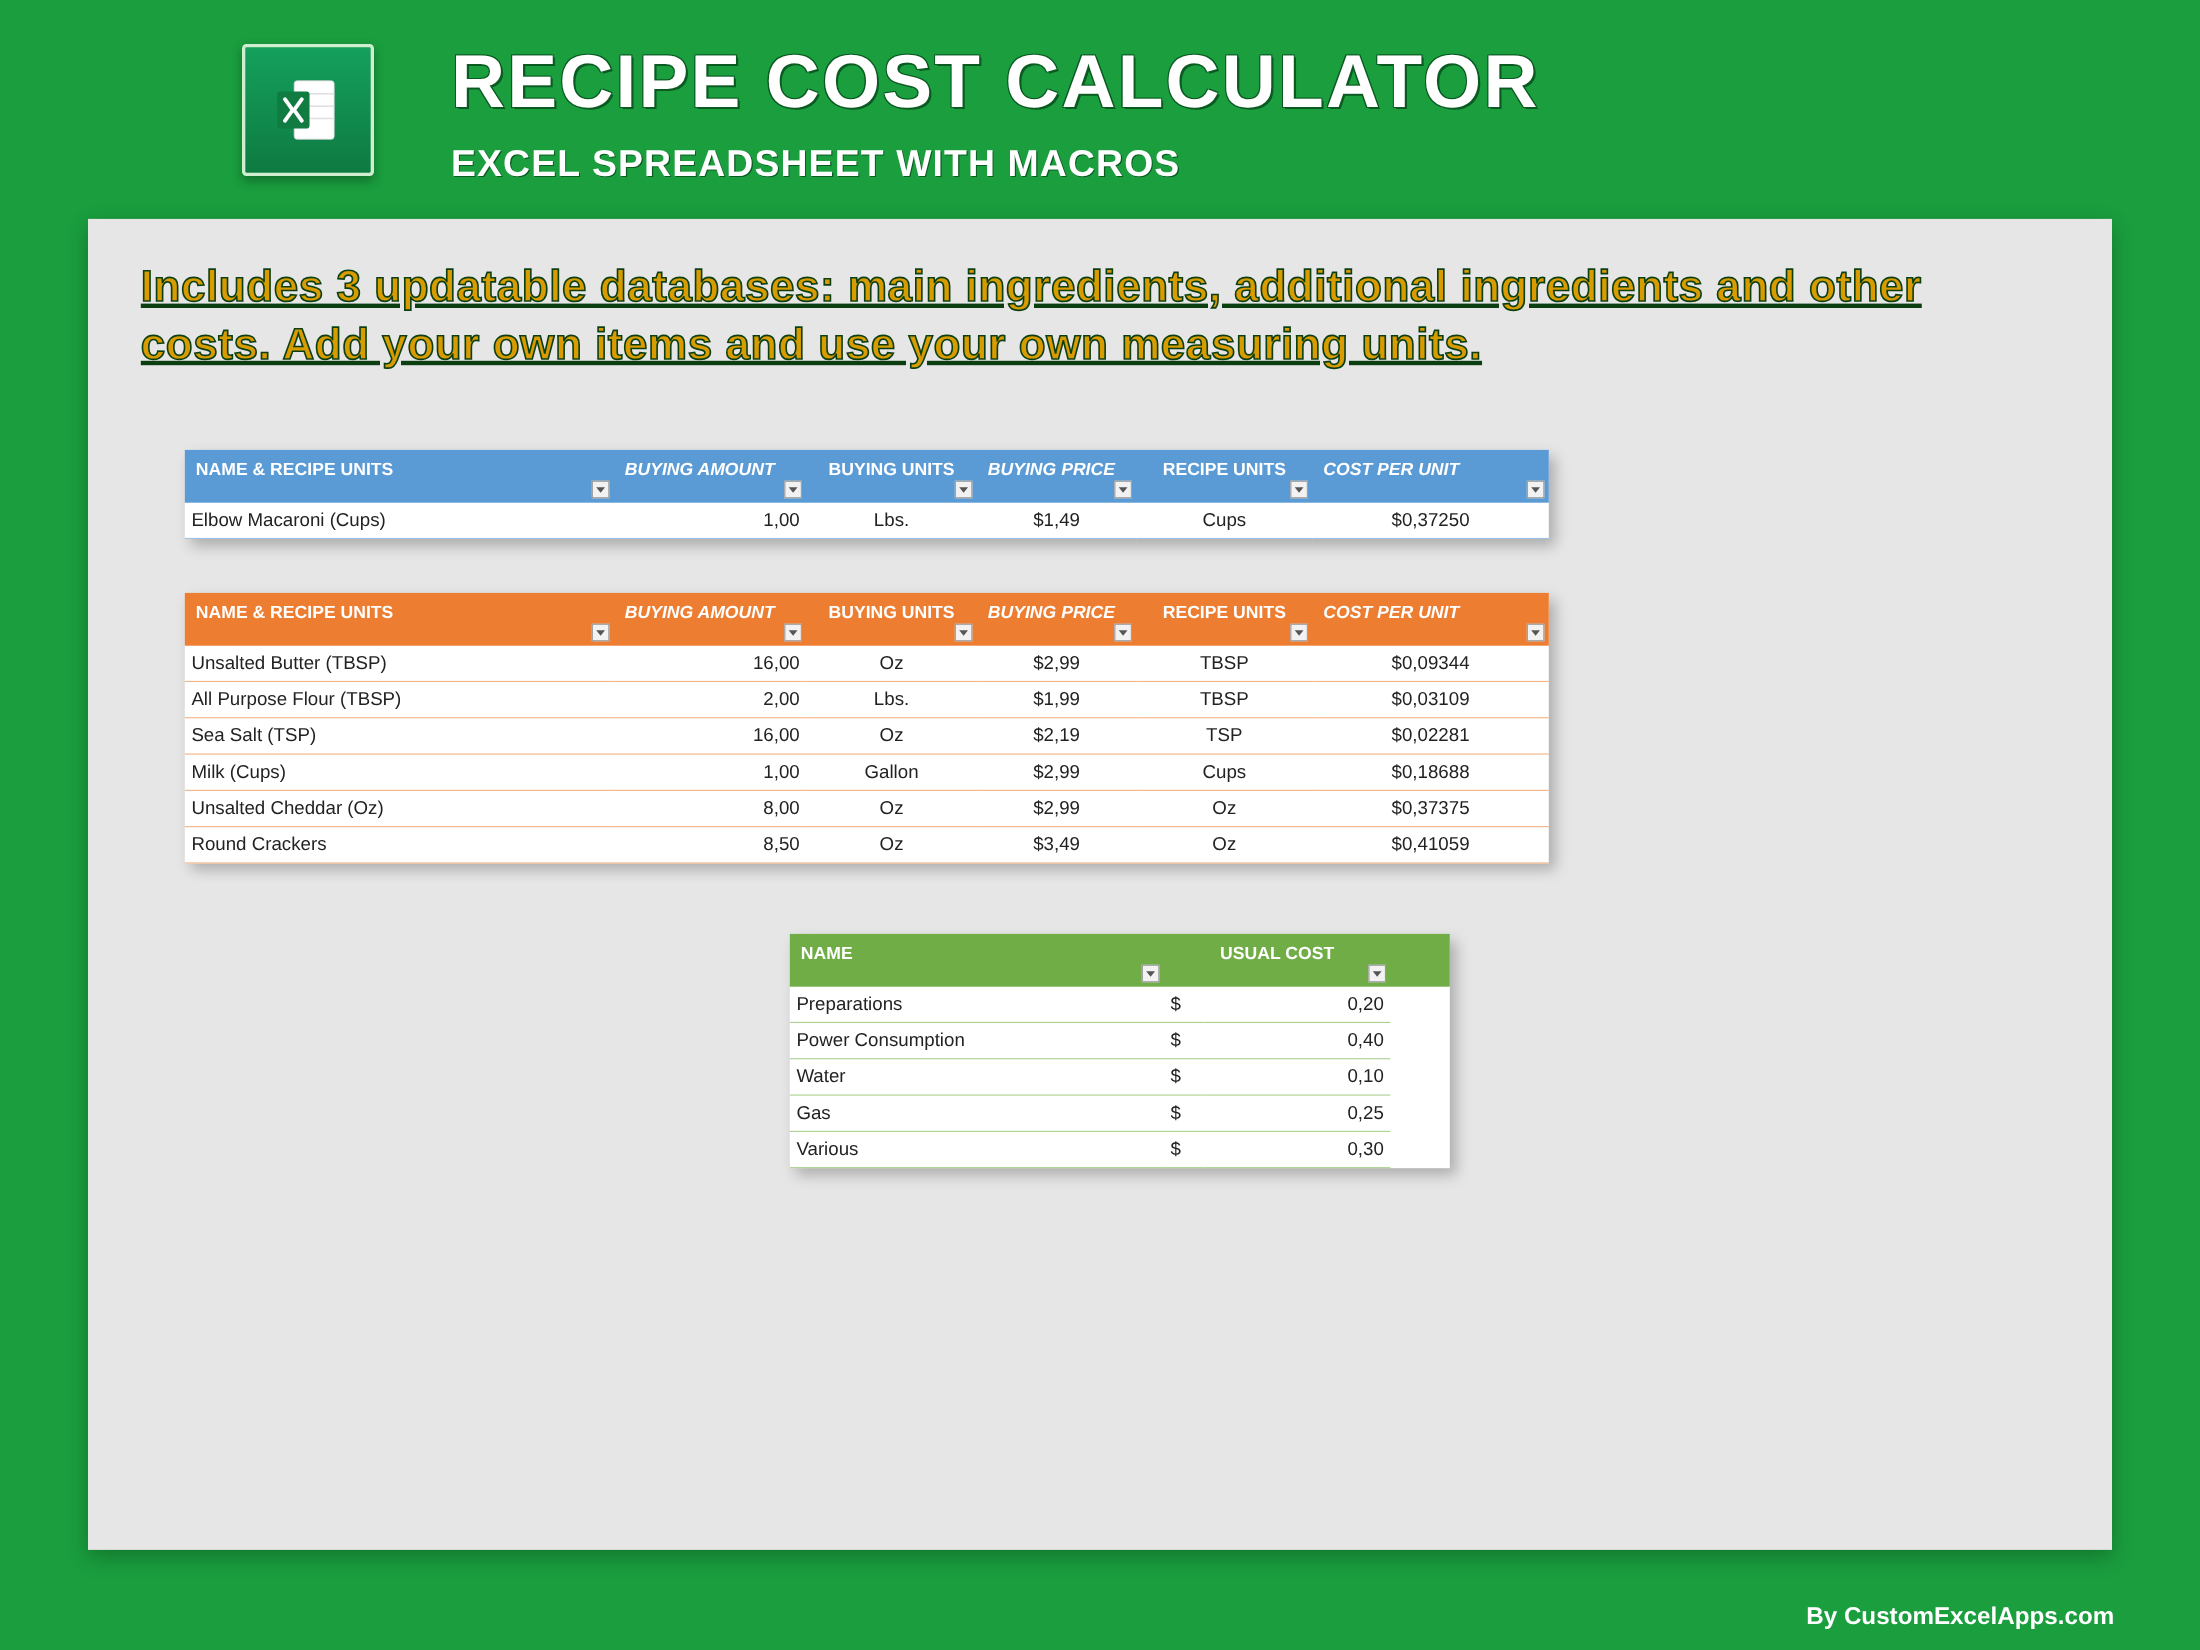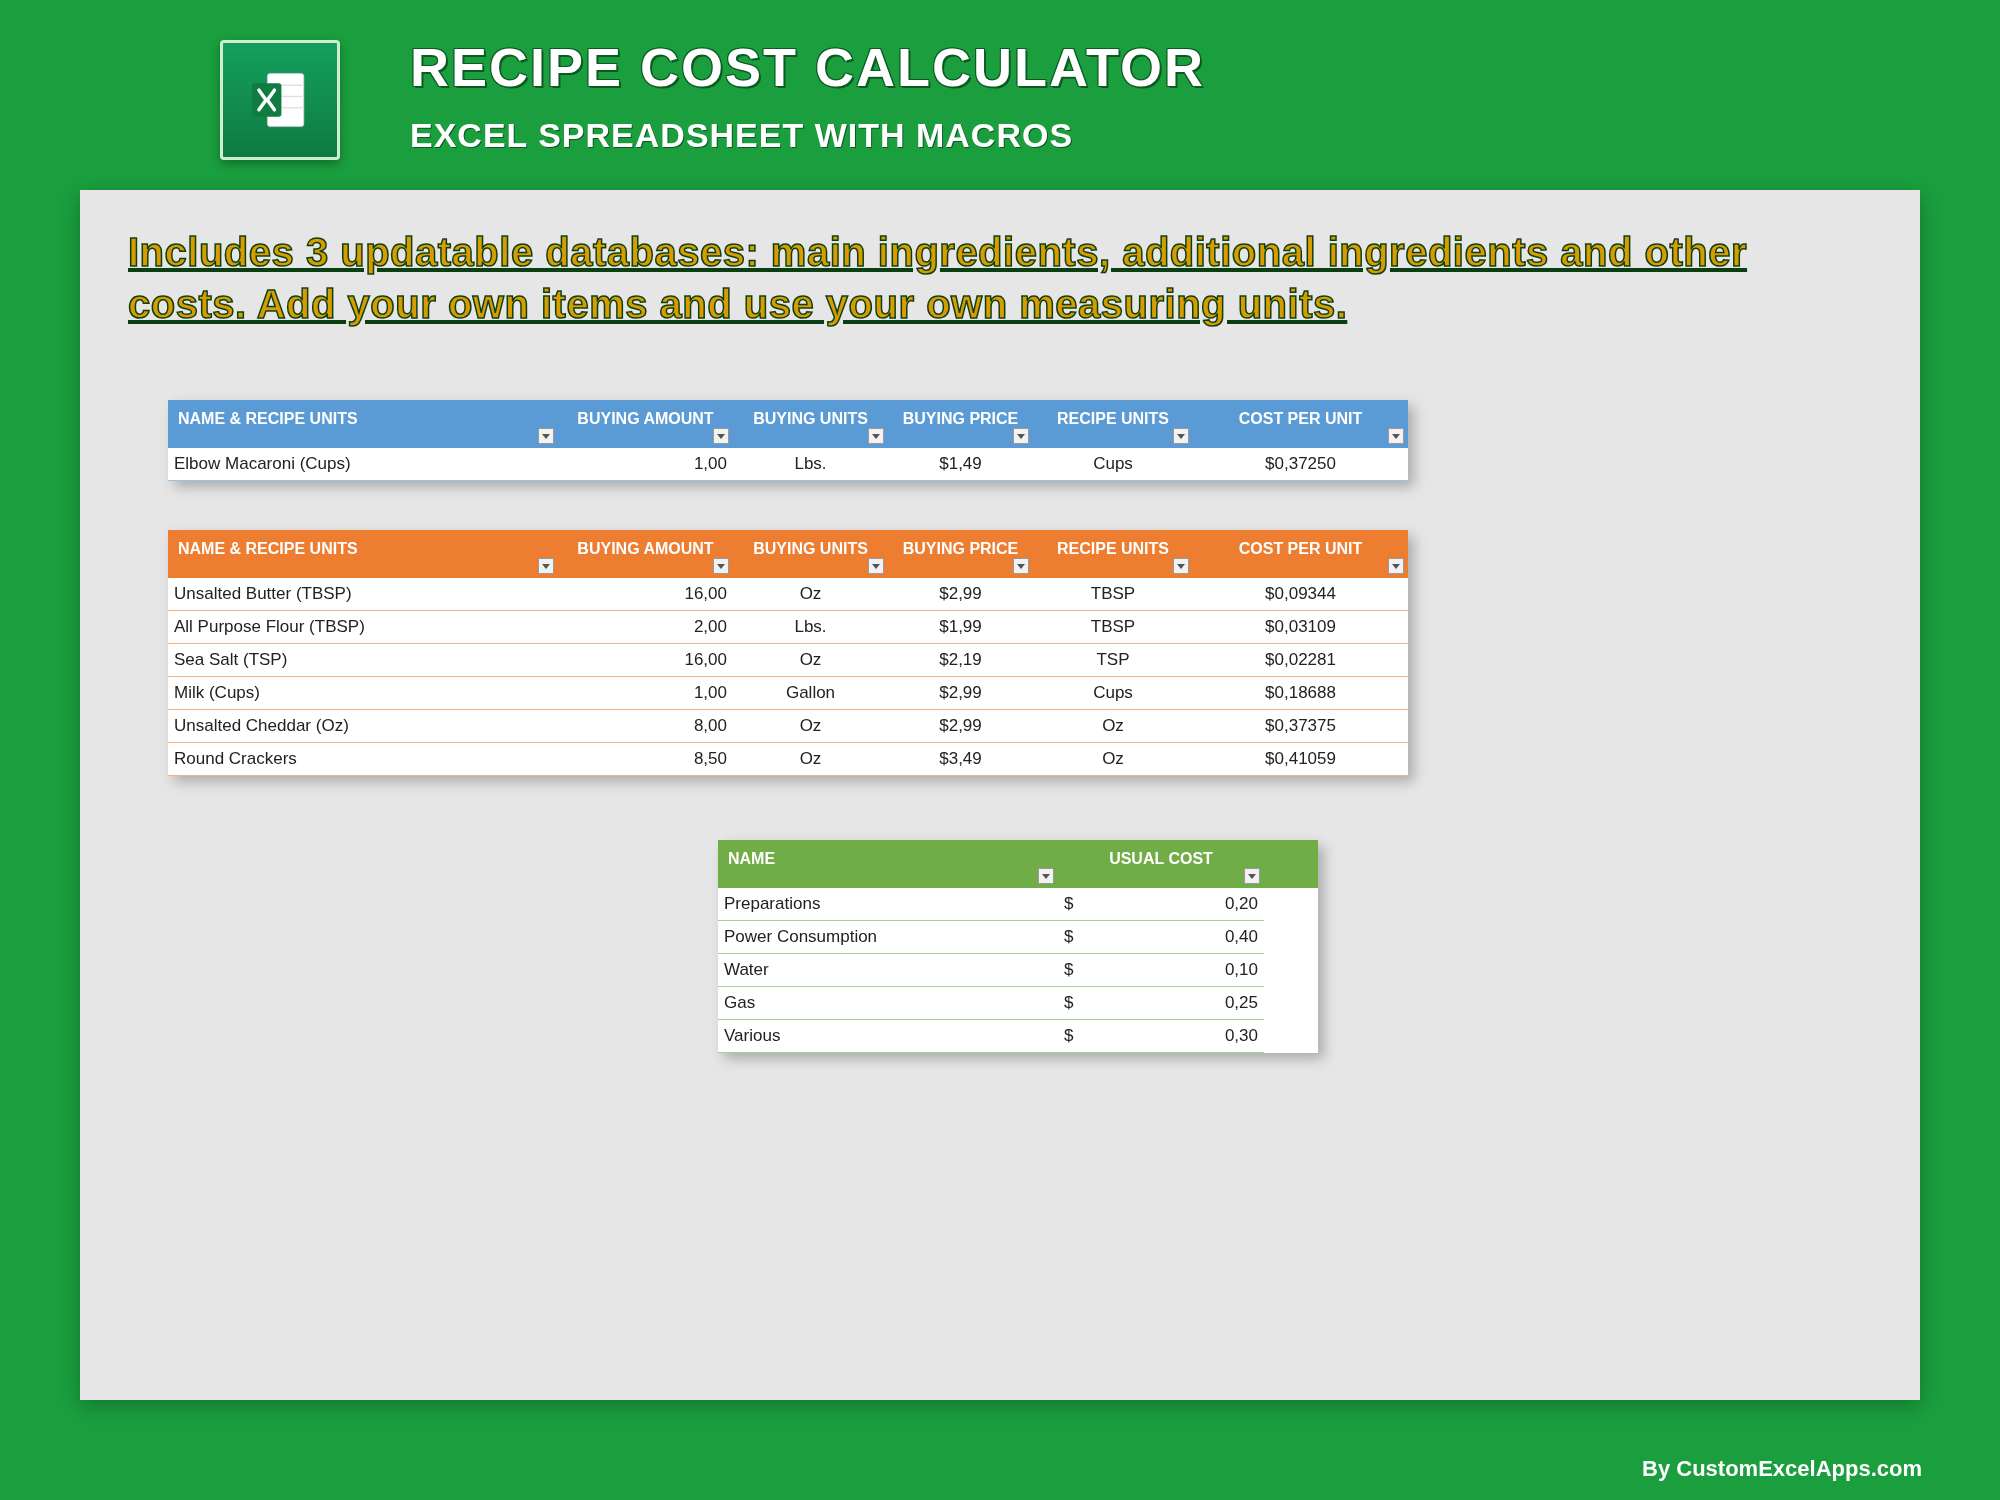--- a/index.html
+++ b/index.html
@@ -20,21 +20,21 @@
     background: linear-gradient(#14a05c,#0e7a42);
     border: 3px solid #cfeecf;
     border-radius: 4px;
     display: flex; align-items: center; justify-content: center;
     box-shadow: 0 4px 10px rgba(0,0,0,.3);
     flex-shrink: 0;
   }
   .logo-tile svg { width: 70px; height: 70px; }
   .titles { margin-left: 70px; flex: 1; }
   .main-title {
-    font-size: 54px;
+    font-size: 68px;
     font-weight: 900;
     color: #fff;
     letter-spacing: 2px;
     text-shadow: 2px 2px 0 #0a5a22, -1px -1px 0 #0a5a22, 1px -1px 0 #0a5a22, -1px 1px 0 #0a5a22;
     line-height: 1;
   }
   .subtitle {
     font-size: 34px;
     font-weight: 800;
     color: #fff;
@@ -106,21 +106,21 @@
   .t-orange .cell { border-color: #f4b183; }
   .t-green .hdr { background: #70ad47; }
   .t-green .cell { border-color: #a9d08e; }
 
   .c1 { flex: 0 0 390px; text-align: left; }
   .c2 { flex: 0 0 175px; text-align: right; }
   .c3 { flex: 0 0 155px; text-align: center; }
   .c4 { flex: 0 0 145px; text-align: center; }
   .c5 { flex: 0 0 160px; text-align: center; }
   .c6 { flex: 0 0 215px; text-align: center; }
-  .hdr .c2,.hdr .c4,.hdr .c6 { text-align: center; }
+  .hdr .c2,.hdr .c4,.hdr .c6 { text-align: left; font-style: italic; }
 
   .g1 { flex: 0 0 340px; text-align: left; }
   .g2 { flex: 0 0 36px; text-align: left; }
   .g3 { flex: 0 0 170px; text-align: right; }
   .hdr .g-cost { flex: 0 0 206px; text-align: center; }
 
   #table-blue { left: 40px; top: 0; width: 1240px; }
   #table-orange { left: 40px; top: 130px; width: 1240px; }
   #table-green { left: 590px; top: 440px; width: 600px; }
 

